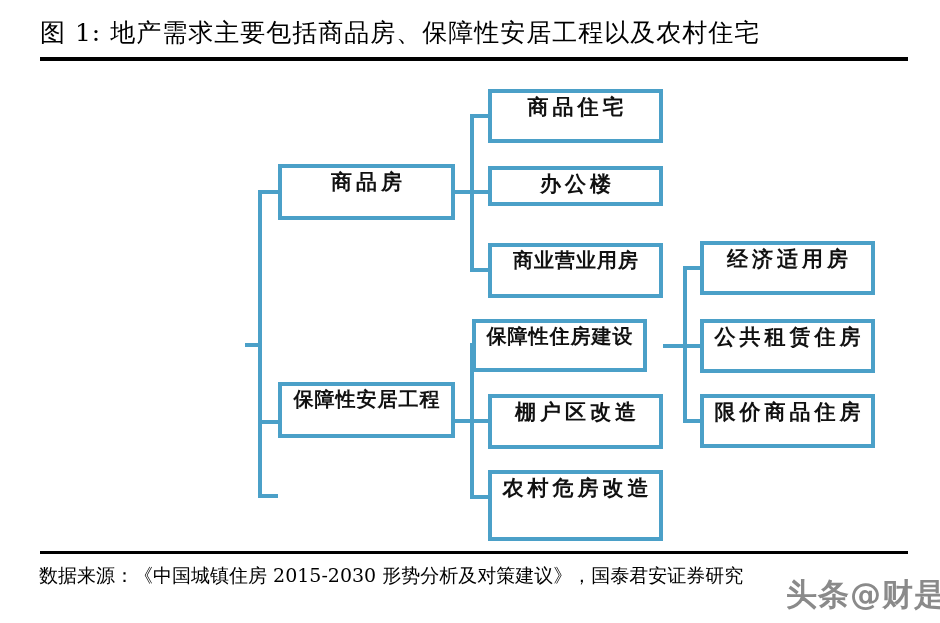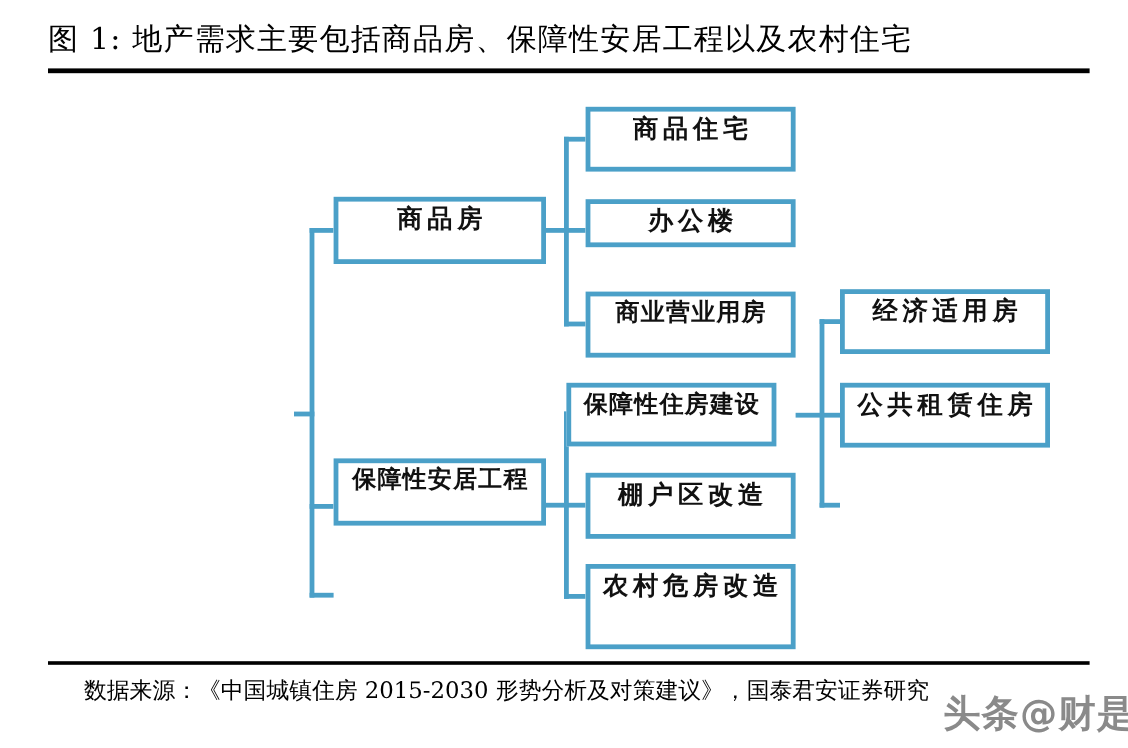--- a/index.html
+++ b/index.html
@@ -35,21 +35,21 @@
 
   
   .line { position: absolute; background: var(--line-color, #4BA0C8); }
 
   
   .footer-rule {
     position: absolute; left: 40px; top: 551px; width: 868px; height: 3px;
     background: #000;
   }
   .source-text {
-    position: absolute; left: 70px; top: 563px; width: 870px;
+    position: absolute; left: 39px; top: 563px; width: 870px;
     font-family: "DejaVu Serif", "Liberation Serif", serif;
     font-size: 19px; color: #000; white-space: nowrap;
   }
   .watermark {
     position: absolute; left: 786px; top: 574px;
     font-family: "DejaVu Sans", "Liberation Sans", sans-serif;
     font-size: 31px; font-weight: bold; color: #8a8a8a; letter-spacing: 1px;
     text-shadow: -2px -2px 0 #fff, 2px -2px 0 #fff, -2px 2px 0 #fff, 2px 2px 0 #fff,
                  0 -2px 0 #fff, 0 2px 0 #fff, -2px 0 0 #fff, 2px 0 0 #fff;
     white-space: nowrap;
@@ -110,18 +110,21 @@
   <div class="node" style="left:488px;top:470px;width:175px;height:71px">
     <span class="node-label">农村危房改造</span>
   </div>
 
   <div class="node" style="left:700px;top:241px;width:175px;height:54px">
     <span class="node-label">经济适用房</span>
   </div>
   <div class="node" style="left:700px;top:319px;width:175px;height:54px">
     <span class="node-label">公共租赁住房</span>
   </div>
+  <div class="node" style="left:700px;top:394px;width:175px;height:54px">
+    <span class="node-label">限价商品住房</span>
+  </div>
 
   <div class="footer-rule"></div>
   <div class="source-text">数据来源：《中国城镇住房 2015-2030 形势分析及对策建议》，国泰君安证券研究</div>
   <div class="watermark">头条@财是</div>
 
 </div>
 
 </body></html>

